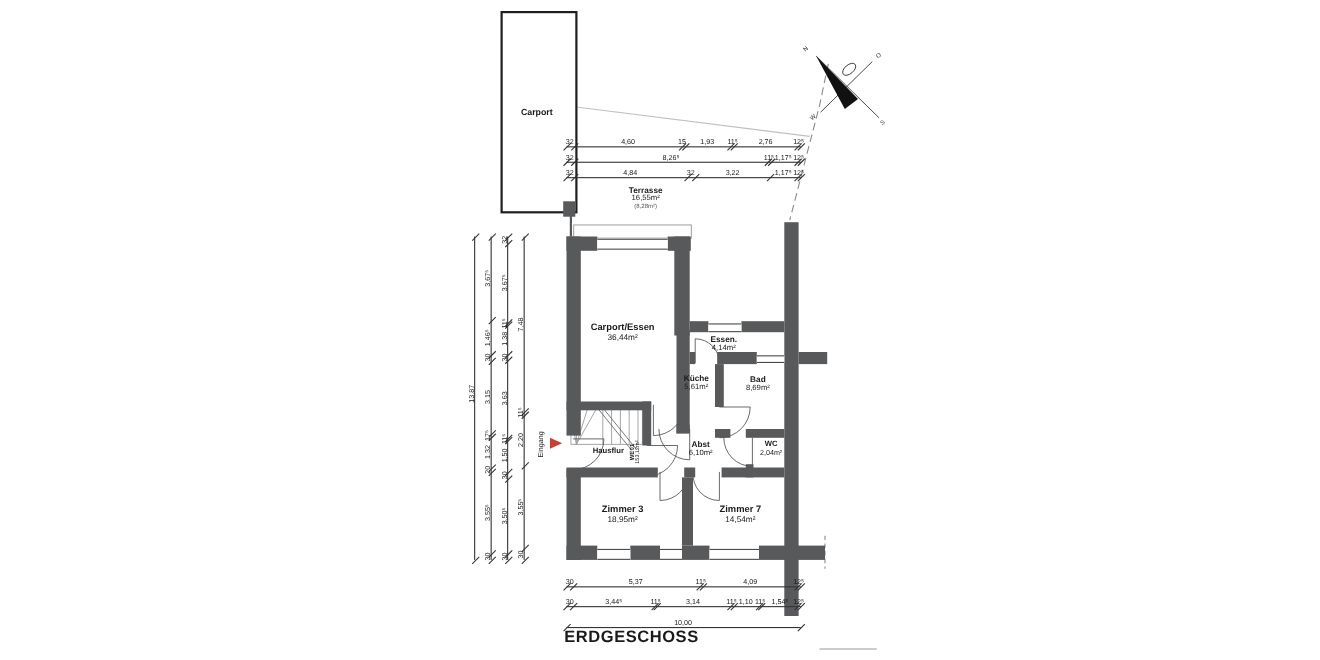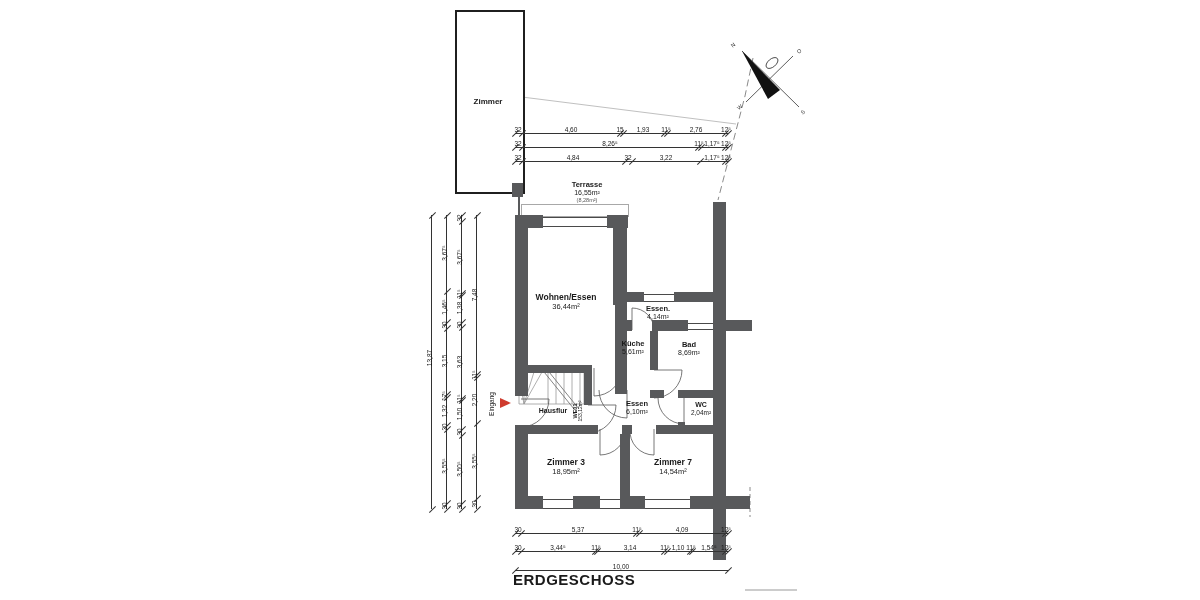--- a/index.html
+++ b/index.html
@@ -74,21 +74,21 @@
       <ellipse cx="772" cy="63" rx="7" ry="4" transform="rotate(-40 772 63)" fill="#fff" stroke="#333" stroke-width="0.8"></ellipse>
     </g>
   </svg>
 
   <span class="clet" style="left:731px;top:42px">N</span>
   <span class="clet" style="left:797px;top:48px">O</span>
   <span class="clet" style="left:801px;top:109px">S</span>
   <span class="clet" style="left:737px;top:104px">W</span>
 
   <div class="carport"></div>
-  <div class="lbl" style="left:488px;top:102px;font-size:8px;font-weight:bold">Zimmer</div>
+  <div class="lbl" style="left:488px;top:102px;font-size:8px;font-weight:bold">Carport</div>
   <div class="wall" style="left:512px;top:183px;width:11px;height:14px"></div>
   <div class="wall" style="left:518px;top:196px;width:2px;height:19px"></div>
 
   <div class="terr-edge"></div>
 
   <div class="wall" style="left:515px;top:215px;width:13px;height:181px"></div>
   <div class="wall" style="left:515px;top:426px;width:13px;height:83px"></div>
   <div class="wall" style="left:515px;top:215px;width:28px;height:13px"></div>
   <div class="wall" style="left:607px;top:215px;width:21px;height:13px"></div>
   <div class="wall" style="left:613px;top:215px;width:14px;height:90px"></div>
@@ -115,43 +115,43 @@
   <div class="wall" style="left:620px;top:496px;width:25px;height:13px"></div>
   <div class="wall" style="left:690px;top:496px;width:60px;height:13px"></div>
 
   <div class="win" style="left:543px;top:217px;width:64px;height:8px"></div>
   <div class="win" style="left:644px;top:294px;width:30px;height:6px"></div>
   <div class="win" style="left:688px;top:323px;width:25px;height:5px"></div>
   <div class="win" style="left:543px;top:499px;width:30px;height:8px"></div>
   <div class="win" style="left:600px;top:499px;width:20px;height:8px"></div>
   <div class="win" style="left:645px;top:499px;width:45px;height:8px"></div>
 
-  <div class="lbl" style="left:587px;top:192px">
+  <div class="lbl" style="left:587px;top:180px">
     <div class="rname" style="font-size:7.5px">Terrasse</div>
     <div class="rarea" style="font-size:7px">16,55m²</div>
     <div class="rnote">(8,28m²)</div>
   </div>
   <div class="lbl" style="left:566px;top:302px">
-    <div class="rname">Wohnen/Essen</div>
+    <div class="rname">Carport/Essen</div>
     <div class="rarea">36,44m²</div>
   </div>
   <div class="lbl" style="left:658px;top:313px">
     <div class="rname" style="font-size:7.5px">Essen.</div>
     <div class="rarea" style="font-size:7px">4,14m²</div>
   </div>
   <div class="lbl" style="left:633px;top:348px">
     <div class="rname" style="font-size:7.5px">Küche</div>
     <div class="rarea" style="font-size:7px">5,61m²</div>
   </div>
   <div class="lbl" style="left:689px;top:349px">
     <div class="rname" style="font-size:7.5px">Bad</div>
     <div class="rarea" style="font-size:7px">8,69m²</div>
   </div>
   <div class="lbl" style="left:637px;top:408px">
-    <div class="rname" style="font-size:7.5px">Essen</div>
+    <div class="rname" style="font-size:7.5px">Abst</div>
     <div class="rarea" style="font-size:7px">6,10m²</div>
   </div>
   <div class="lbl" style="left:701px;top:409px">
     <div class="rname" style="font-size:7px">WC</div>
     <div class="rarea" style="font-size:6.5px">2,04m²</div>
   </div>
   <div class="lbl" style="left:553px;top:411px">
     <div class="rname" style="font-size:7px">Hausflur</div>
   </div>
   <div class="lbl" style="left:566px;top:467px">

